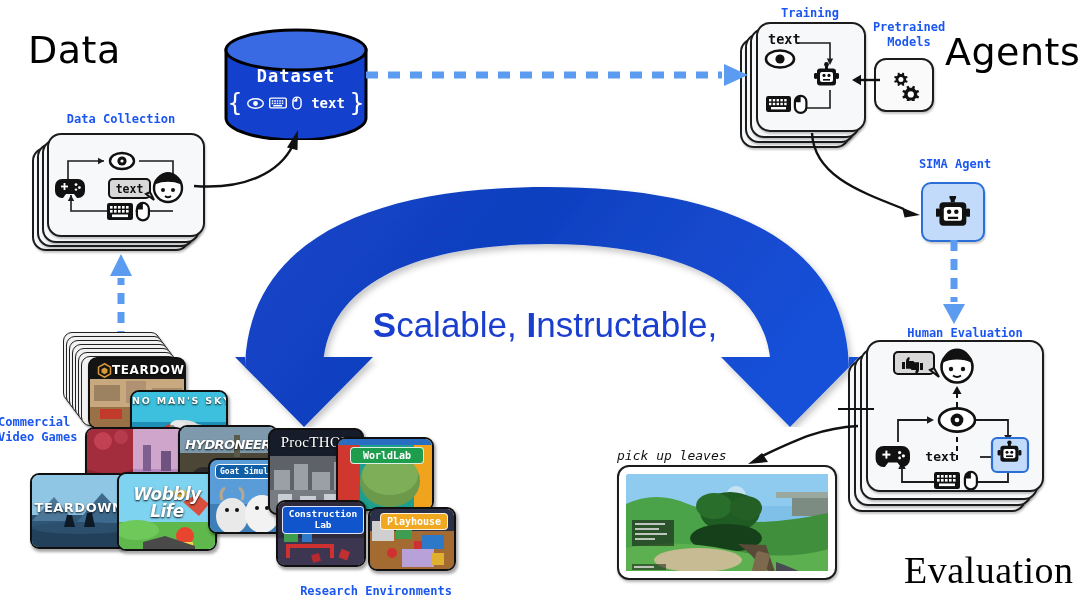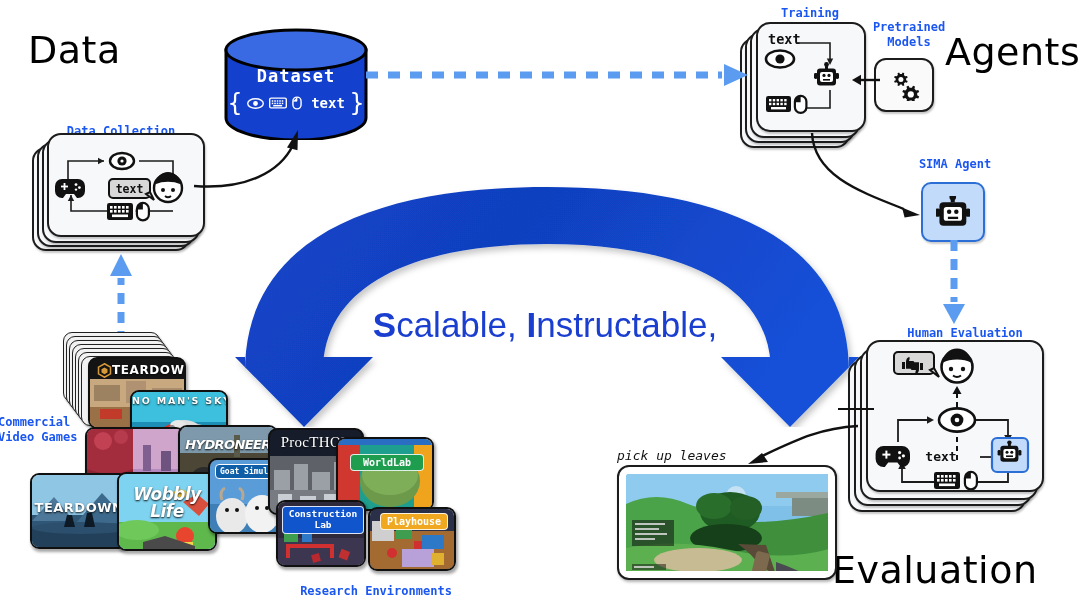--- a/index.html
+++ b/index.html
@@ -145,21 +145,21 @@
 </head>
 <body>
 
 <div id="stage">
 
   <div class="abs section-title" style="left:28px; top:28px;">Data</div>
 
   <div class="abs section-title" style="left:945px; top:30px;">Agents</div>
 
 
-  <div class="abs section-title" style="left:832px; top:548px;">Evaluation</div>
+  <div class="abs section-title" style="left:904px; top:548px;font-family:Liberation Serif, serif;">Evaluation</div>
 
   <svg class="abs" style="left:235px; top:182px;" width="625" height="245" viewBox="0 0 625 245">
     <defs>
       <linearGradient id="arcgrad" x1="0" y1="0" x2="1" y2="0.3">
         <stop offset="0%" stop-color="#1346cb"></stop>
         <stop offset="45%" stop-color="#113fbe"></stop>
         <stop offset="100%" stop-color="#1350d8"></stop>
       </linearGradient>
       <filter id="arcshadow" x="-12%" y="-12%" width="130%" height="130%">
         <feDropShadow dx="3" dy="4" stdDeviation="3" flood-color="#000" flood-opacity="0.22"></feDropShadow>
@@ -225,21 +225,21 @@
 
       <svg width="10" height="14" viewBox="0 0 14 19">
         <rect x="1.3" y="1.3" width="11.4" height="16.4" rx="5.7" fill="none" stroke="#fff" stroke-width="2"></rect>
         <path d="M1.8,7 L7,7 L7,1.6" fill="#fff" stroke="#fff" stroke-width="1"></path>
       </svg>
       <span style="font-family:'DejaVu Sans Mono',monospace;color:#fff;font-size:14px;font-weight:700;margin-left:4px;">text</span>
       <span style="font-family:'DejaVu Sans Mono',monospace;color:#fff;font-size:24px;line-height:1;font-weight:400;">}</span>
     </div>
   </div>
 
-  <div class="abs mono-label" style="left:36px; top:124px; width:170px;">Data Collection</div>
+  <div class="abs mono-label" style="left:36px; top:112px; width:170px;">Data Collection</div>
 
   <div class="stack" style="left:32px; top:133px; width:175px; height:120px;">
     <div class="sheet" style="left:0;  top:14px; width:158px; height:104px;"></div>
     <div class="sheet" style="left:5px; top:10px; width:158px; height:104px;"></div>
     <div class="sheet" style="left:10px;top:6px;  width:158px; height:104px;"></div>
     <div class="sheet top" style="left:15px;top:0;  width:158px; height:104px;">
       <svg width="154" height="100" viewBox="0 0 154 100">
         <g stroke="#1c1c1c" stroke-width="1.6" fill="none">
           <path d="M19,52 L19,26 L55,26"></path>
           <path d="M90,26 L124,26 L124,48"></path>
@@ -572,21 +572,21 @@
 
   <div class="thumb" style="left:336px; top:437px; width:98px; height:74px;">
     <svg style="position:absolute;left:0;top:0;" width="98" height="74" viewBox="0 0 98 74">
       <rect width="98" height="74" fill="#1e9e8f"></rect>
       <rect width="22" height="74" fill="#d0372f"></rect>
       <rect x="76" width="22" height="74" fill="#f0a41e"></rect>
       <rect y="0" width="98" height="6" fill="#2a6ec4"></rect>
       <ellipse cx="52" cy="42" rx="30" ry="26" fill="#6c9a4a"></ellipse>
       <ellipse cx="52" cy="36" rx="28" ry="20" fill="#7fae58"></ellipse>
     </svg>
-    <div class="badge" style="left:12px; top:8px; width:74px; font-size:10px; background:#1f9d4f;margin-top:7px;">WorldLab</div>
+    <div class="badge" style="left:12px; top:8px; width:74px; font-size:10px; background:#1f9d4f;">WorldLab</div>
   </div>
 
   <div class="thumb" style="left:276px; top:500px; width:90px; height:67px;">
     <svg style="position:absolute;left:0;top:0;" width="90" height="67" viewBox="0 0 90 67">
       <rect width="90" height="67" fill="#2e2a3c"></rect>
       <rect y="36" width="90" height="31" fill="#3c3650"></rect>
       <rect x="6" y="30" width="14" height="10" fill="#3f9d4f"></rect>
       <rect x="24" y="32" width="10" height="8" fill="#2e78c8"></rect>
       <rect x="10" y="42" width="46" height="4" fill="#d03030"></rect>
       <rect x="8" y="42" width="4" height="14" fill="#d03030"></rect>

